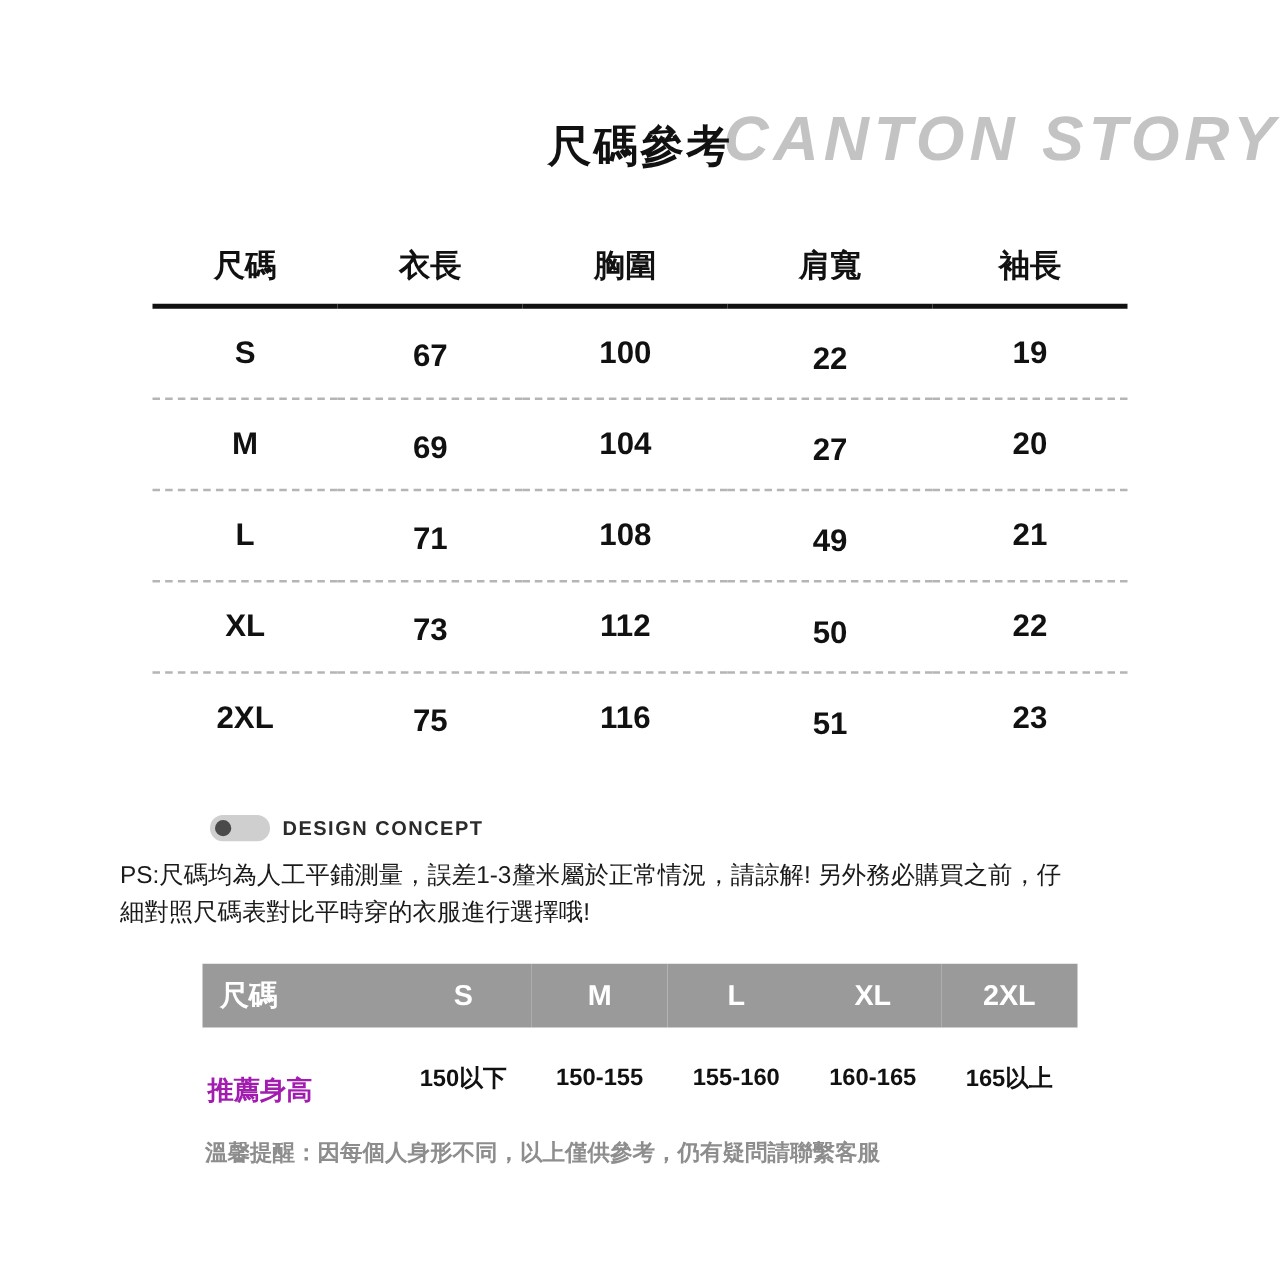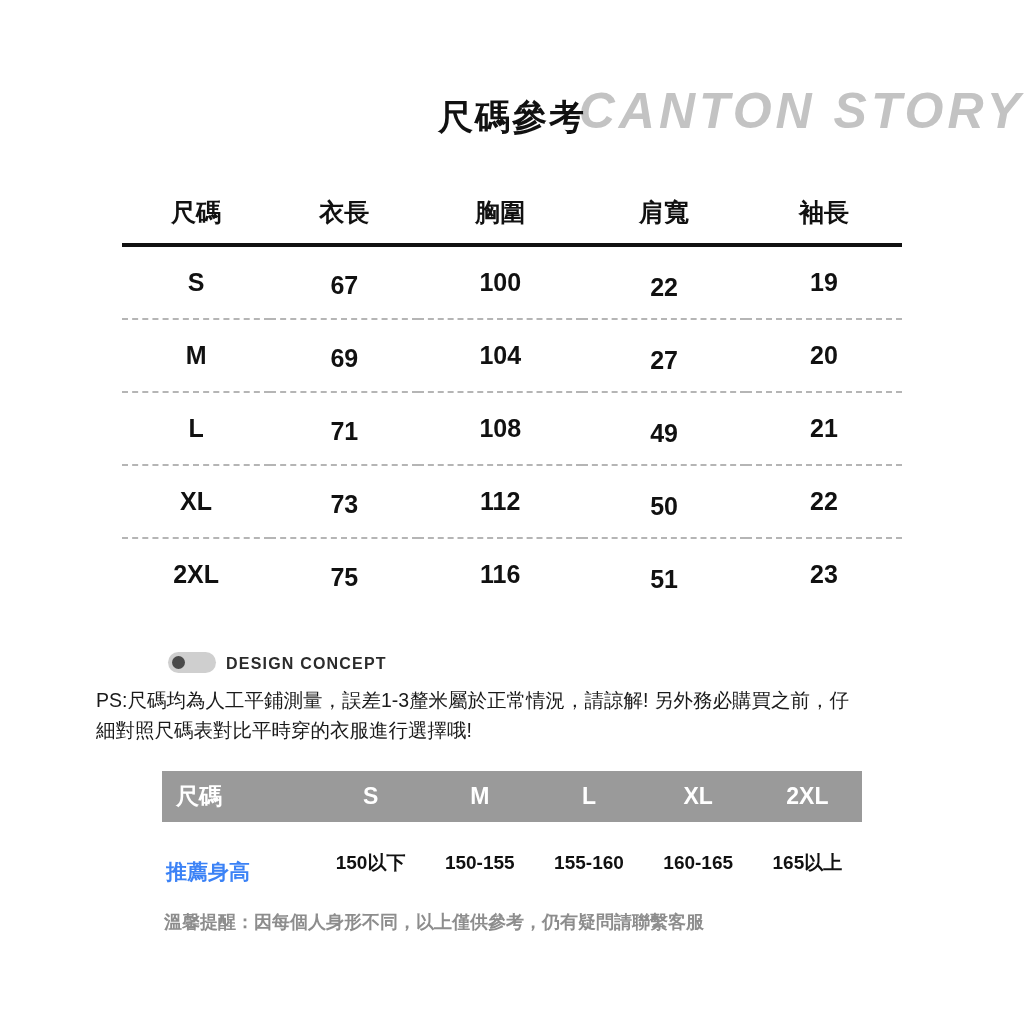--- a/index.html
+++ b/index.html
@@ -160,21 +160,21 @@
   .rec-table thead th.first {
     text-align: left;
     padding-left: 14px;
   }
   .rec-table tbody th {
     font-size: 21px;
     font-weight: bold;
     text-align: left;
     padding: 36px 0 18px 4px;
     white-space: nowrap;
-    color: #3b82f6;
+    color: #a21caf;
   }
   .rec-table tbody td {
     font-size: 19px;
     font-weight: bold;
     text-align: center;
     color: #111;
     padding: 18px 0;
     white-space: nowrap;
   }
   .rec-table col.r1 { width: 22%; }

